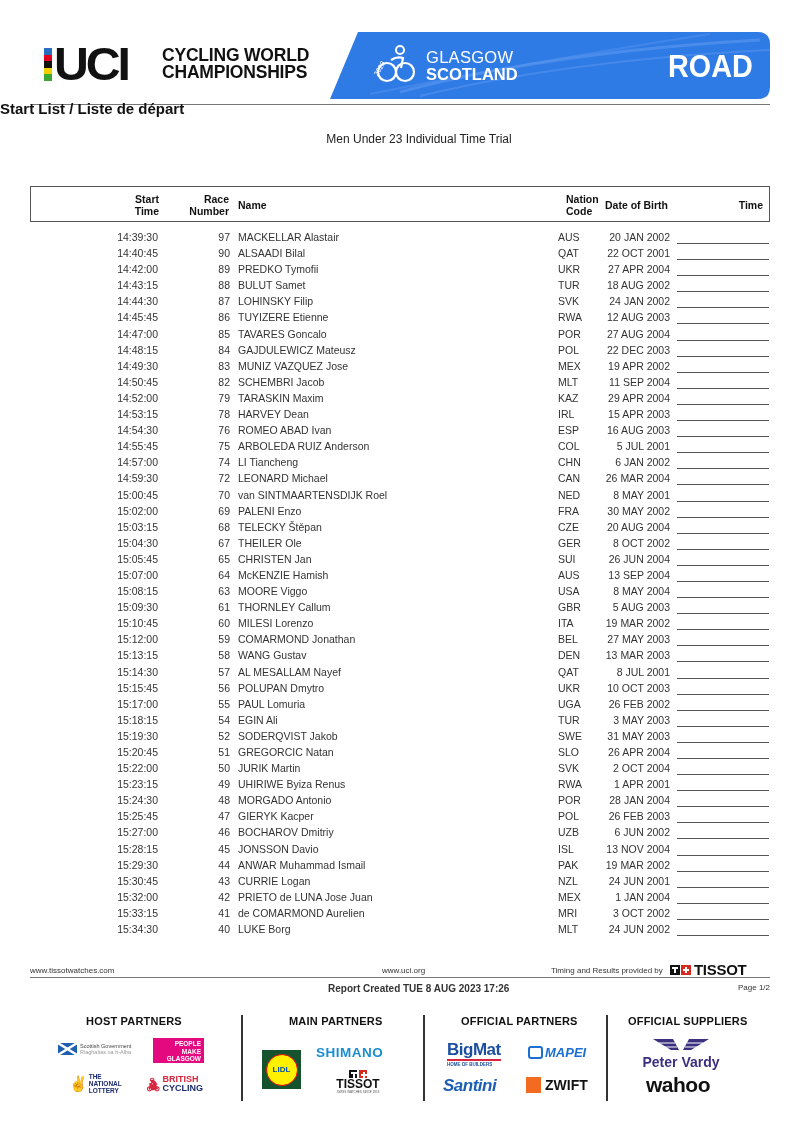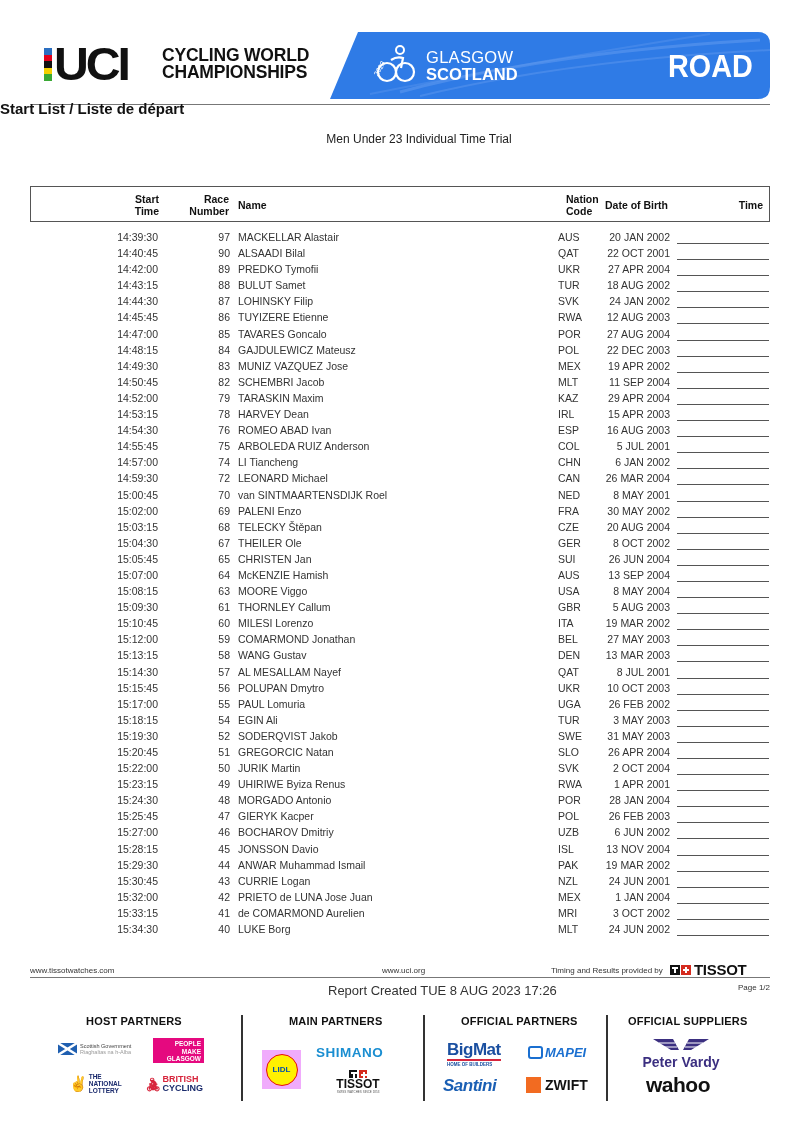--- a/index.html
+++ b/index.html
@@ -52,21 +52,21 @@
   .f-right { position: absolute; left: 551px; top: 966px; font-size: 8px; color: #333; }
   .tissot-logo { position: absolute; left: 670px; top: 961px; display: flex; align-items: center; }
   .tissot-box { width: 10px; height: 10px; background: #111; margin-right: 1px; position: relative; }
   .tissot-box.red { background: #d52b1e; }
   .tissot-box.red::before { content: ""; position: absolute; left: 4px; top: 2px; width: 2px; height: 6px; background: #fff; }
   .tissot-box.red::after { content: ""; position: absolute; left: 2px; top: 4px; width: 6px; height: 2px; background: #fff; }
   .tissot-box.t::before { content: ""; position: absolute; left: 2px; top: 2px; width: 6px; height: 2px; background: #fff; }
   .tissot-box.t::after { content: ""; position: absolute; left: 4px; top: 2px; width: 2px; height: 6px; background: #fff; }
   .tissot-word { font-weight: bold; font-size: 15px; color: #111; margin-left: 2px; letter-spacing: -0.3px; }
   .footer-rule { position: absolute; left: 30px; top: 977px; width: 740px; height: 1px; background: #777; }
-  .f-report { position: absolute; left: 328px; top: 983px; font-size: 13px; color: #333; }
+  .f-report { position: absolute; left: 328px; top: 983px; font-size: 10px; color: #333; font-weight: bold; }
   .f-page { position: absolute; right: 30px; top: 983px; font-size: 8px; color: #333; }
 
   
   .sp-head { position: absolute; top: 1015px; font-weight: bold; font-size: 11px; color: #111; letter-spacing: 0.2px; }
   .sp-divider { position: absolute; top: 1015px; width: 2px; height: 86px; background: #333; }
   .logo { position: absolute; font-weight: bold; white-space: nowrap; }
 </style>
 </head>
 <body>
 
@@ -528,21 +528,21 @@
   </div>
 </div>
 <div class="logo" style="left:145px;top:1075px;display:flex;align-items:center">
   <span style="font-size:13px;color:#d7263d">🚴︎</span>
   <div style="font-size:9px;line-height:9px;margin-left:1px">
     <div style="color:#d7263d">BRITISH</div>
     <div style="color:#1a2a6c">CYCLING</div>
   </div>
 </div>
 
-<div class="logo" style="left:262px;top:1050px;width:39px;height:39px;background:#f0abfc;display:flex;align-items:center;justify-content:center">
+<div class="logo" style="left:262px;top:1050px;width:39px;height:39px;background:#14532d;display:flex;align-items:center;justify-content:center">
   <div style="width:32px;height:32px;border-radius:50%;background:#fff100;border:1px solid #e60a14;display:flex;align-items:center;justify-content:center;font-size:8px;color:#0050aa">LIDL</div>
 </div>
 <div class="logo" style="left:316px;top:1045px;font-size:13.5px;color:#1a8ed1;letter-spacing:0.5px">SHIMANO</div>
 <div class="logo" style="left:330px;top:1070px;text-align:center;width:56px">
   <div style="display:flex;justify-content:center;gap:1px">
     <span class="tissot-box t" style="width:8px;height:8px"></span>
     <span class="tissot-box red" style="width:8px;height:8px"></span>
   </div>
   <div style="font-size:12px;color:#111;line-height:12px">TISSOT</div>
   <div style="font-size:3px;color:#555;font-weight:normal">SWISS WATCHES SINCE 1853</div>

